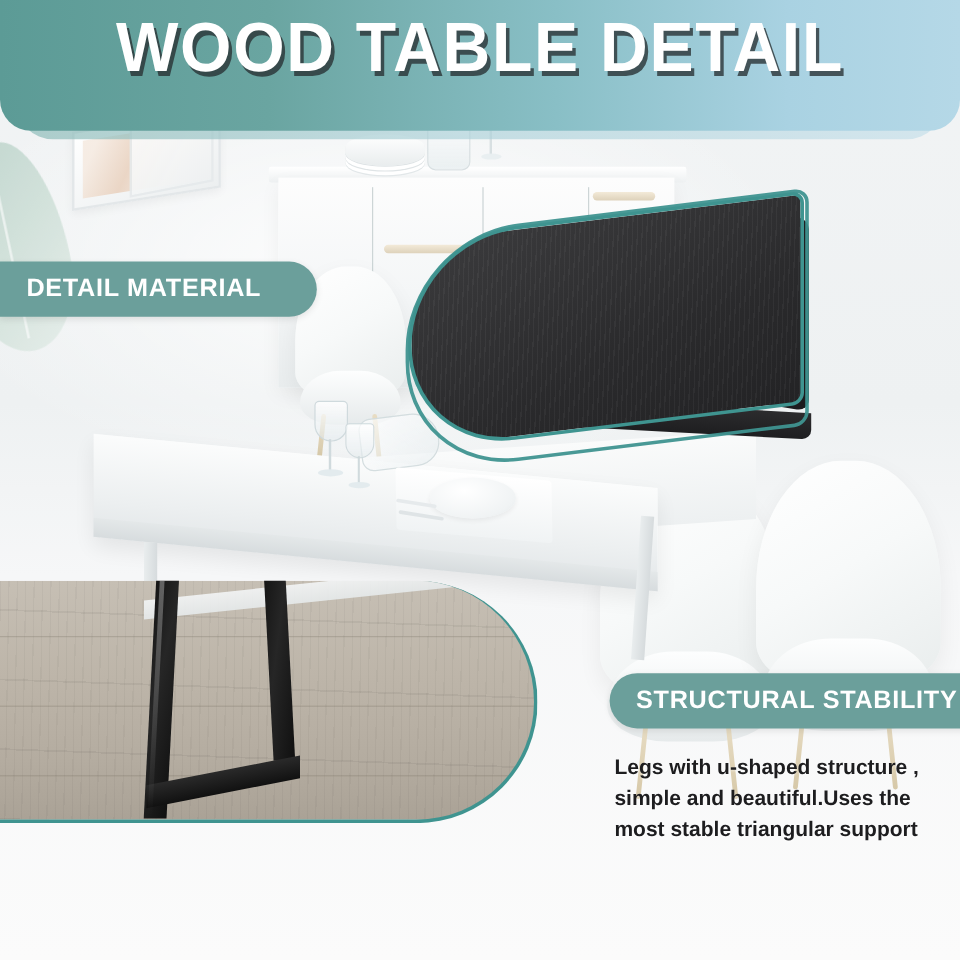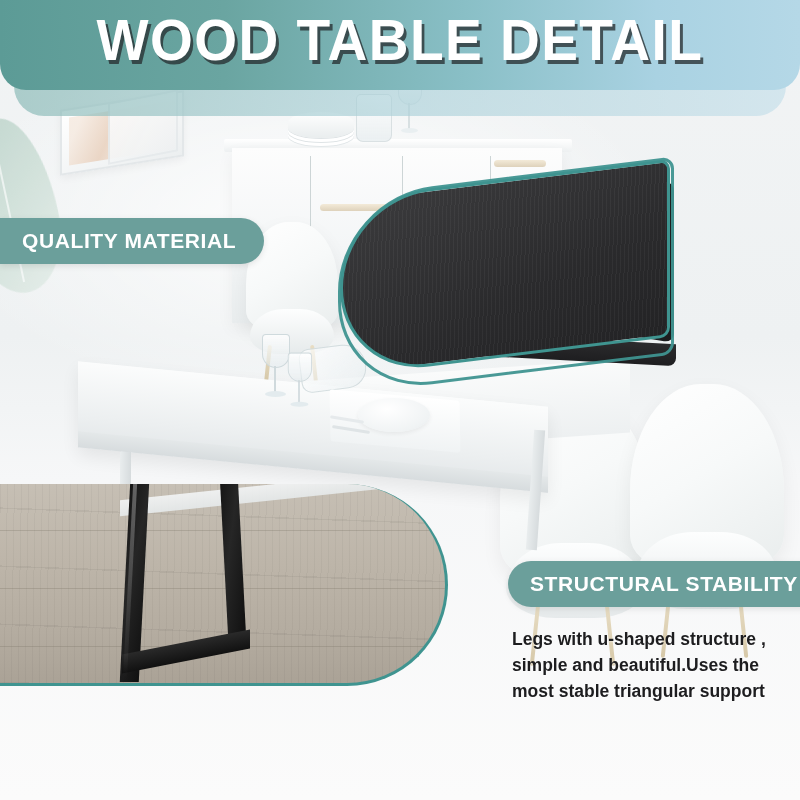--- a/index.html
+++ b/index.html
@@ -195,21 +195,21 @@
     position:absolute;left:246px;top:222px;width:92px;height:150px;
   }
 
   
   .banner-under{
     position:absolute;left:14px;top:0;width:772px;height:116px;
     background:linear-gradient(90deg,rgba(144,189,186,.72) 0%,rgba(170,208,216,.66) 48%,rgba(192,221,233,.6) 100%);
     border-radius:0 0 30px 30px;
   }
   .banner{
-    position:absolute;left:0;top:0;width:800px;height:90px;
+    position:absolute;left:0;top:0;width:800px;height:109px;
     background:linear-gradient(90deg,#5c9b96 0%,#6aa5a1 28%,#89bfc6 58%,#a9d2e2 82%,#b5d8e7 100%);
     border-radius:0 0 26px 26px;
   }
   .banner-title{
     position:absolute;left:0;right:0;top:10px;
     text-align:center;
     font-size:58px;
     font-weight:900;
     letter-spacing:1.5px;
     color:#ffffff;
@@ -426,21 +426,21 @@
     <div class="leg leg-foot"></div>
     <div class="leg-gloss"></div>
   </div>
 
   <div class="banner-under"></div>
   <div class="banner">
     <div class="banner-title">WOOD TABLE DETAIL</div>
   </div>
 
   <div class="badge badge-left">
-    <span>QUALITY MATERIAL</span>
+    <span>DETAIL MATERIAL</span>
   </div>
 
   <div class="badge badge-right">
     <span>STRUCTURAL STABILITY</span>
   </div>
   <div class="copy copy-right">Legs with u-shaped structure ,
 simple and beautiful.Uses the
 most stable triangular support</div>
 
 </div>

